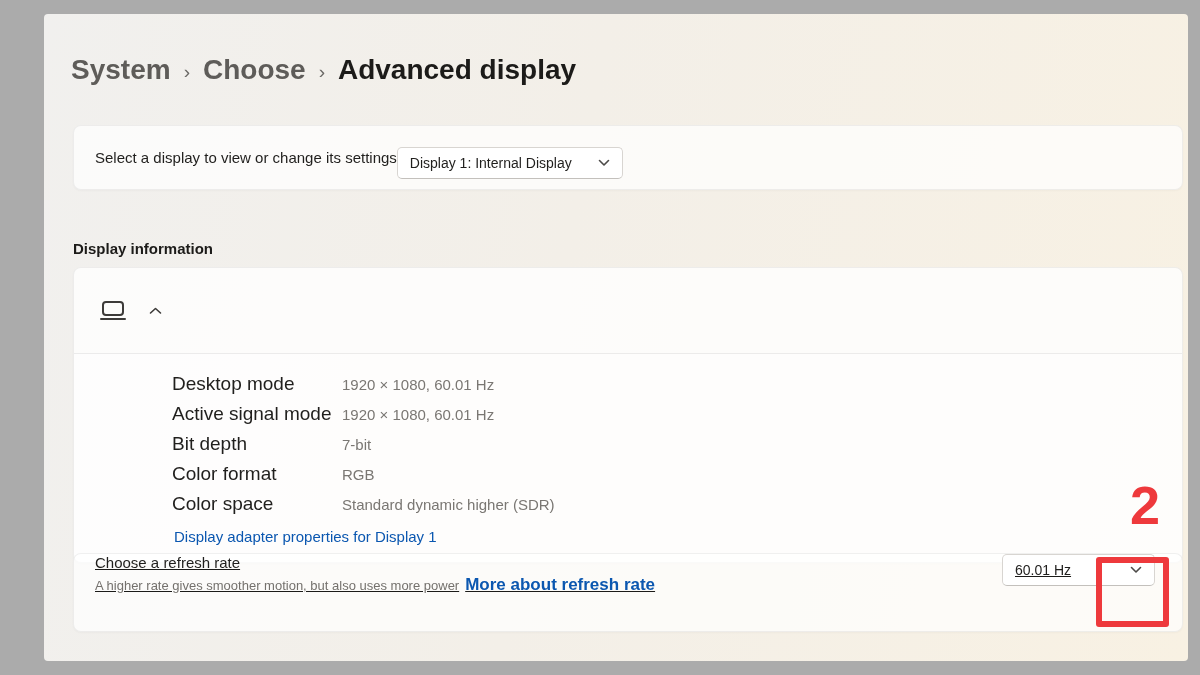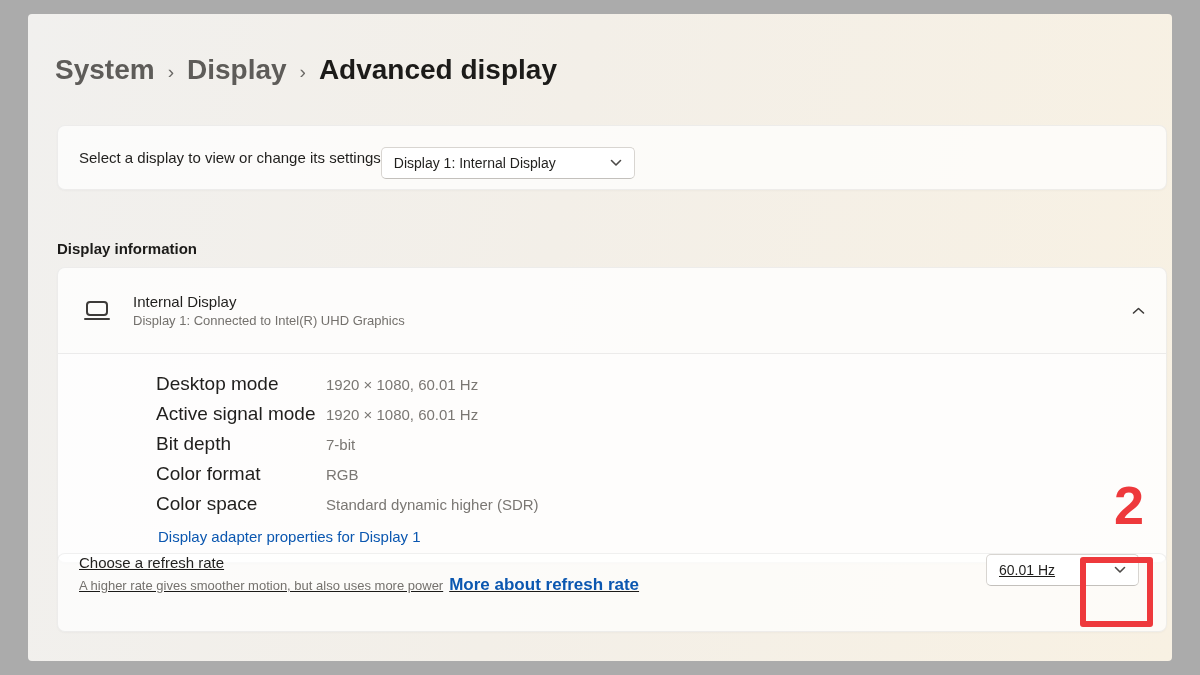--- a/index.html
+++ b/index.html
@@ -6,21 +6,21 @@
   html,body { width:1200px; height:675px; }
   body {
     background:#ababab;
     font-family:"Liberation Sans", sans-serif;
     color:#1c1b19;
     overflow:hidden;
     position:relative;
   }
   .frame {
     position:absolute;
-    left:28px; top:14px;
+    left:44px; top:14px;
     width:1144px; height:647px;
     background:linear-gradient(100deg,#f1f0ee 0%,#f3efe8 45%,#f8f1e3 100%);
     border-radius:4px;
   }
   
   .breadcrumb {
     position:absolute; left:27px; top:40px;
     display:flex; align-items:center;
     font-size:28px; font-weight:600;
   }
@@ -48,21 +48,21 @@
     background:rgba(255,255,255,0.95);
     border:1px solid #d8d5d1;
     border-bottom-color:#c3c0bc;
     border-radius:5px;
     height:32px;
     display:flex; align-items:center; justify-content:space-between;
     padding:0 12px;
     font-size:14px; color:#201f1d;
     cursor:pointer;
   }
-  .dropdown-1 { width:254px;margin-top:11px; }
+  .dropdown-1 { width:226px;margin-top:11px; }
   .chev-icon { display:flex; align-items:center; }
 
   .section-title {
     position:absolute; left:29px; top:226px;
     font-size:15px; font-weight:700; color:#1c1b19;
   }
 
   
   .expander { top:253px; overflow:hidden; }
   .expander-header {
@@ -128,21 +128,21 @@
   svg.chv { display:block; }
 </style>
 </head>
 <body>
 
 <div class="frame">
 
   <div class="breadcrumb">
     <span class="crumb">System</span>
     <span class="crumb-sep">›</span>
-    <span class="crumb">Display</span>
+    <span class="crumb">Choose</span>
     <span class="crumb-sep">›</span>
     <span class="crumb current">Advanced display</span>
   </div>
 
   <div class="card selector-card">
     <span class="selector-label">Select a display to view or change its settings</span>
     <div class="dropdown dropdown-1">
       <span>Display 1: Internal Display</span>
       <span class="chev-icon">
         <svg class="chv" width="12" height="8" viewBox="0 0 12 8">
@@ -153,24 +153,20 @@
   </div>
 
   <div class="section-title">Display information</div>
 
   <div class="card expander">
     <div class="expander-header">
       <span class="laptop-icon">
         <span class="screen"></span>
           <span class="base"></span>
       </span>
-      <div class="expander-titles">
-        <div class="expander-title">Internal Display</div>
-        <div class="expander-subtitle">Display 1: Connected to Intel(R) UHD Graphics</div>
-      </div>
       <span class="chev-icon">
         <svg class="chv" width="13" height="8" viewBox="0 0 13 8">
             <polyline points="1.5,6 6.5,1.5 11.5,6" fill="none" stroke="#3d3b39" stroke-width="1.6" stroke-linecap="round" stroke-linejoin="round"></polyline>
           </svg>
       </span>
     </div>
     <div class="expander-content">
       <div class="detail-row">
         <span class="detail-label">Desktop mode</span>
         <span class="detail-value">1920 × 1080, 60.01 Hz</span>

